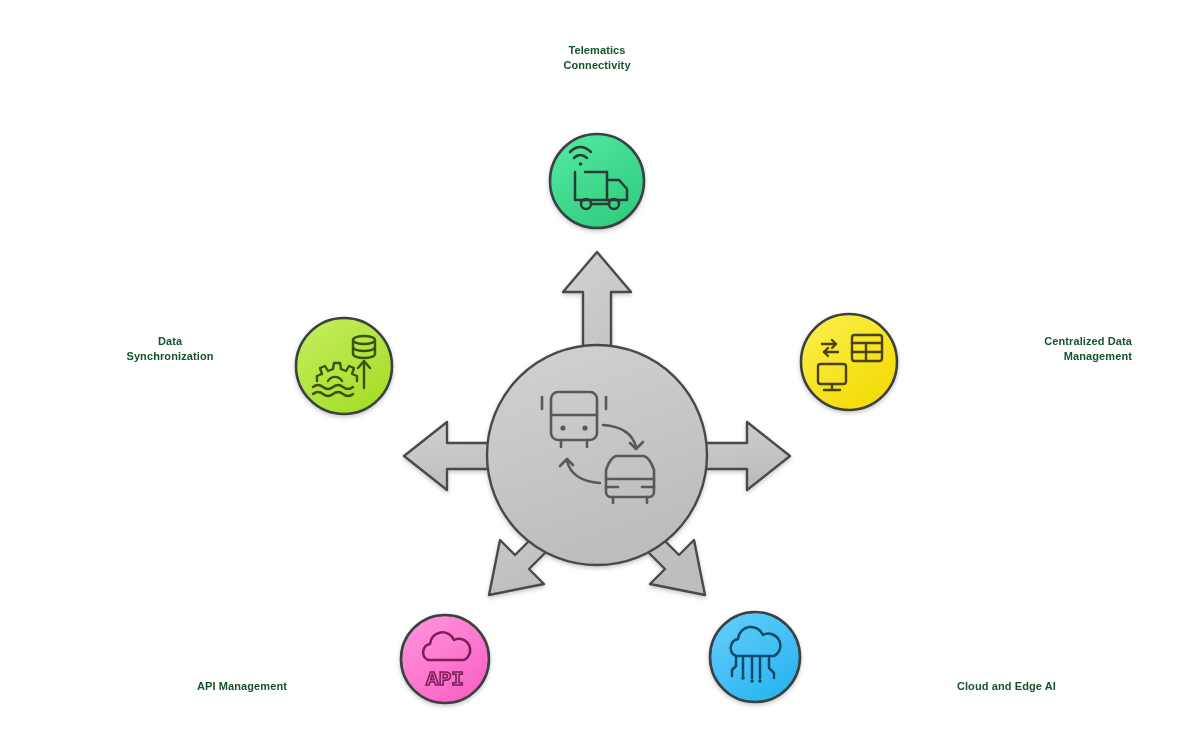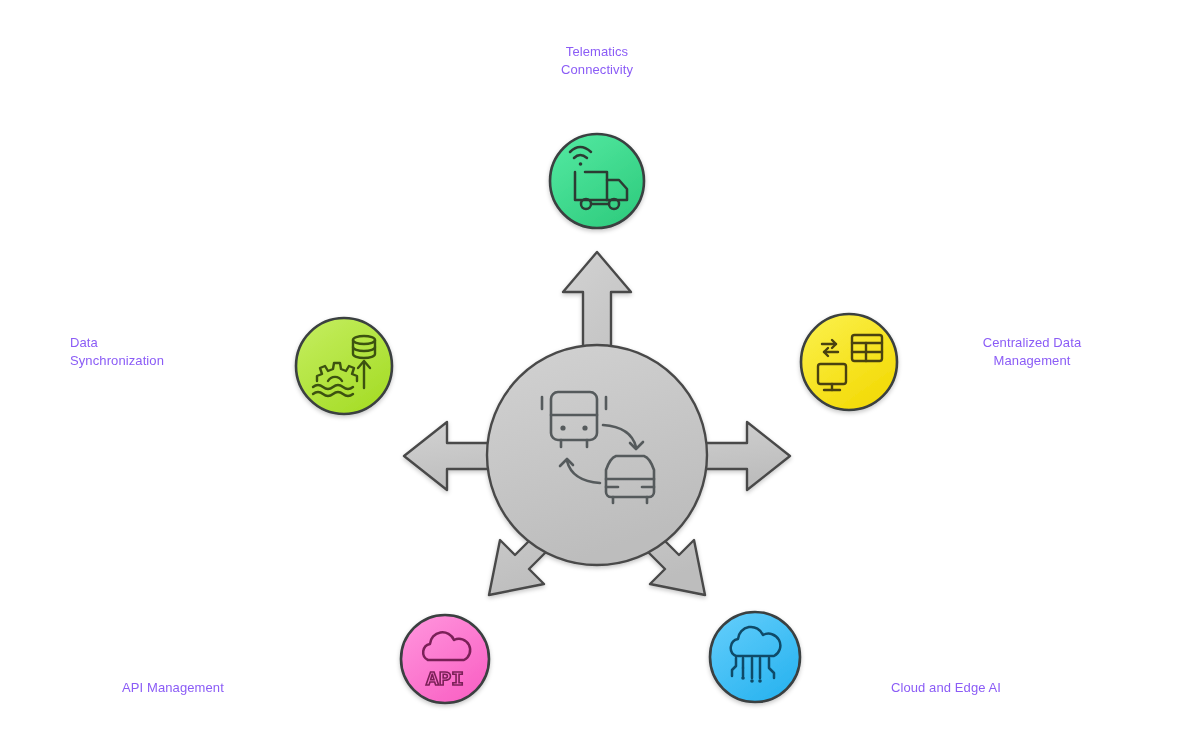--- a/index.html
+++ b/index.html
@@ -7,29 +7,29 @@
     width:1200px;height:754px;
     background:#ffffff;
     font-family:"Liberation Sans", sans-serif;
     overflow:hidden;
     position:relative;
   }
   #stage{position:absolute;inset:0;}
   #stage svg{position:absolute;top:0;left:0;}
   .label{
     position:absolute;
-    color:#8b5cf6;
-    font-weight:400;
-    font-size:13px;
+    color:#14532d;
+    font-weight:700;
+    font-size:11px;
     line-height:1.35;
     letter-spacing:.1px;
     white-space:pre-line;
   }
-  .label.right-align{text-align:left;}
-  .label.left-align{text-align:center;}
+  .label.right-align{text-align:center;}
+  .label.left-align{text-align:right;}
   .label.center-align{text-align:center;}
 </style>
 </head>
 <body>
 
 <div id="stage">
 
   <svg width="1200" height="754" viewBox="0 0 1200 754">
     <defs>
       <linearGradient id="gradHub" x1="0" y1="0" x2="0.35" y2="1">

